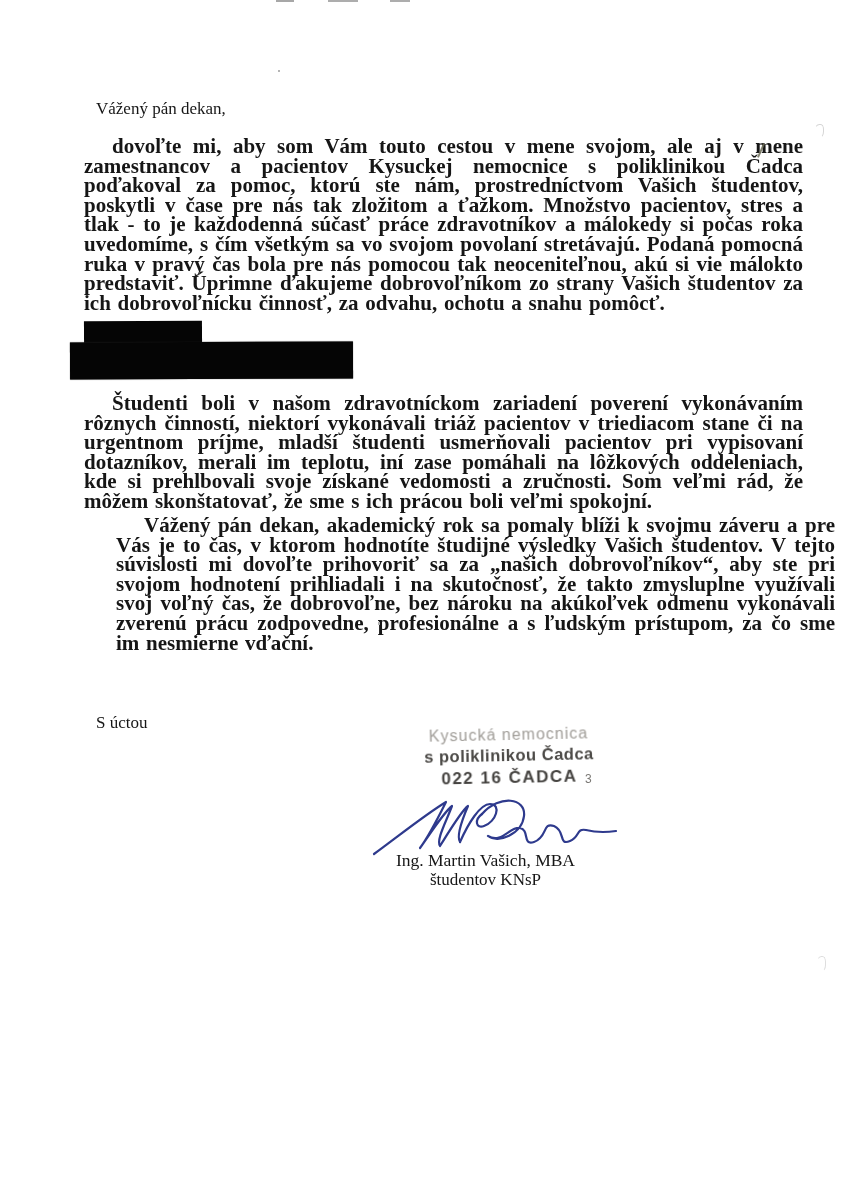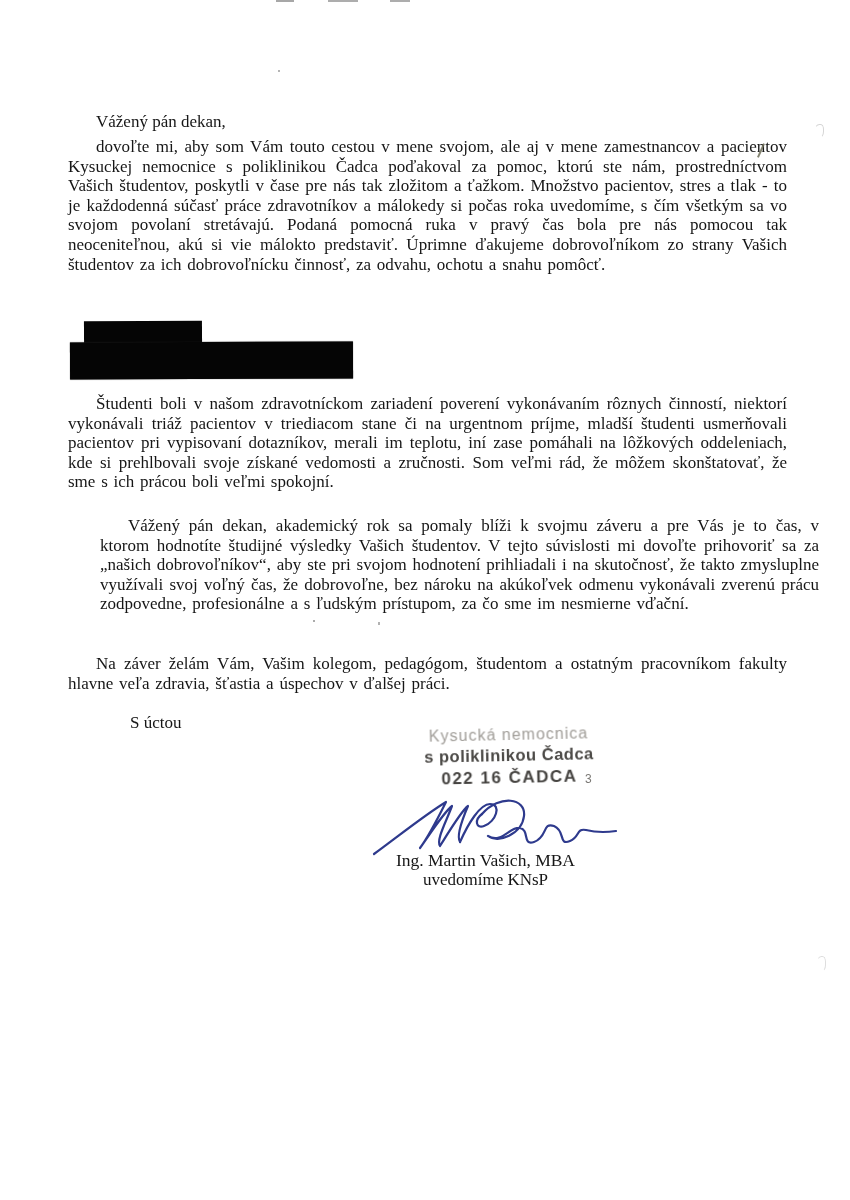--- a/index.html
+++ b/index.html
@@ -6,37 +6,38 @@
   body{
     width:850px;height:1200px;
     background:#ffffff;
     position:relative;
     overflow:hidden;
     font-family:"Liberation Serif", serif;
     color:#161616;
   }
   .page{position:absolute;inset:0;background:#ffffff;}
   .salutation{
-    position:absolute;left:96px;top:112px;
+    position:absolute;left:96px;top:99px;
     font-size:17px;line-height:19.6px;
   }
   .para{
-    position:absolute;left:68px;width:719px;
-    font-size:17px;line-height:19.6px;
+    position:absolute;left:84px;width:719px;
+    font-size:21px;line-height:19.6px;
     text-align:justify;text-indent:28px;
     word-spacing:1.5px;
     filter:blur(.18px);
+    font-weight:bold;
   }
   .p1{top:137px;}
   .p2{top:394px;}
   .p3{top:516px;margin-left:32px;}
   .p4{top:654px;}
   .closing{
     position:absolute;left:96px;top:713px;
-    font-size:17px;line-height:19.6px;margin-left:34px;
+    font-size:17px;line-height:19.6px;
   }
   .redaction{position:absolute;left:0;top:0;}
   .redaction .blockA{
     position:absolute;left:84px;top:321px;width:118px;height:22px;
     background:#050505;transform:rotate(-.3deg);
   }
   .redaction .blockB{
     position:absolute;left:70px;top:342px;width:283px;height:37px;
     background:#050505;transform:rotate(-.2deg);
     box-shadow:0 0 1px #333;
@@ -102,42 +103,41 @@
 
   <div class="redaction">
     <div class="blockA"></div>
     <div class="blockB"></div>
   </div>
 
   <div class="para p2">Študenti boli v našom zdravotníckom zariadení poverení vykonávaním rôznych činností, niektorí vykonávali triáž pacientov v triediacom stane či na urgentnom príjme, mladší študenti usmerňovali pacientov pri vypisovaní dotazníkov, merali im teplotu, iní zase pomáhali na lôžkových oddeleniach, kde si prehlbovali svoje získané vedomosti a zručnosti. Som veľmi rád, že môžem skonštatovať, že sme s ich prácou boli veľmi spokojní.</div>
 
   <div class="para p3">Vážený pán dekan, akademický rok sa pomaly blíži k svojmu záveru a pre Vás je to čas, v ktorom hodnotíte študijné výsledky Vašich študentov. V tejto súvislosti mi dovoľte prihovoriť sa za „našich dobrovoľníkov“, aby ste pri svojom hodnotení prihliadali i na skutočnosť, že takto zmysluplne využívali svoj voľný čas, že dobrovoľne, bez nároku na akúkoľvek odmenu vykonávali zverenú prácu zodpovedne, profesionálne a s ľudským prístupom, za čo sme im nesmierne vďační.</div>
 
-  <div class="para p4">Na záver želám Vám, Vašim kolegom, pedagógom, študentom a ostatným pracovníkom fakulty hlavne veľa zdravia, šťastia a úspechov v ďalšej práci.</div>
 
   <div class="closing">S úctou</div>
 
   <div class="stamp">
     <div class="s1">Kysucká nemocnica</div>
     <div class="s2">s poliklinikou Čadca</div>
     <div class="s3">022 16 ČADCA</div>
   </div>
   <div class="stamp-mark">3</div>
 
   <svg class="signature" viewBox="0 0 250 64" xmlns="http://www.w3.org/2000/svg">
     <g fill="none" stroke="#2e3a8d" stroke-width="2.2" stroke-linecap="round" stroke-linejoin="round">
       <path d="M6,58 C28,42 58,18 78,6 C70,22 58,44 52,52 C62,38 76,16 84,10 C78,26 68,44 72,50 C82,34 94,14 100,10 C94,24 88,40 92,46"></path>
       <path d="M92,46 C100,28 112,8 122,8 C134,8 128,26 116,30 C108,33 106,24 114,18"></path>
       <path d="M114,18 C132,-2 158,2 156,20 C154,38 130,48 120,40 C134,48 142,30 152,32 C162,34 154,50 166,46 C180,41 174,26 186,30 C198,35 190,50 202,45 C212,41 208,32 218,34 C230,37 241,36 248,35"></path>
     </g>
   </svg>
 
   <div class="signatory">
     <div class="name">Ing. Martin Vašich, MBA</div>
-    <div class="title">uvedomíme KNsP</div>
+    <div class="title">študentov KNsP</div>
   </div>
 
   <div class="art dash1"></div>
   <div class="art dash2"></div>
   <div class="art dash3"></div>
   <div class="art dot1"></div>
   <div class="art slash"></div>
   <div class="art squiggle sq1"></div>
   <div class="art squiggle sq2"></div>
   <div class="art speck1"></div>

